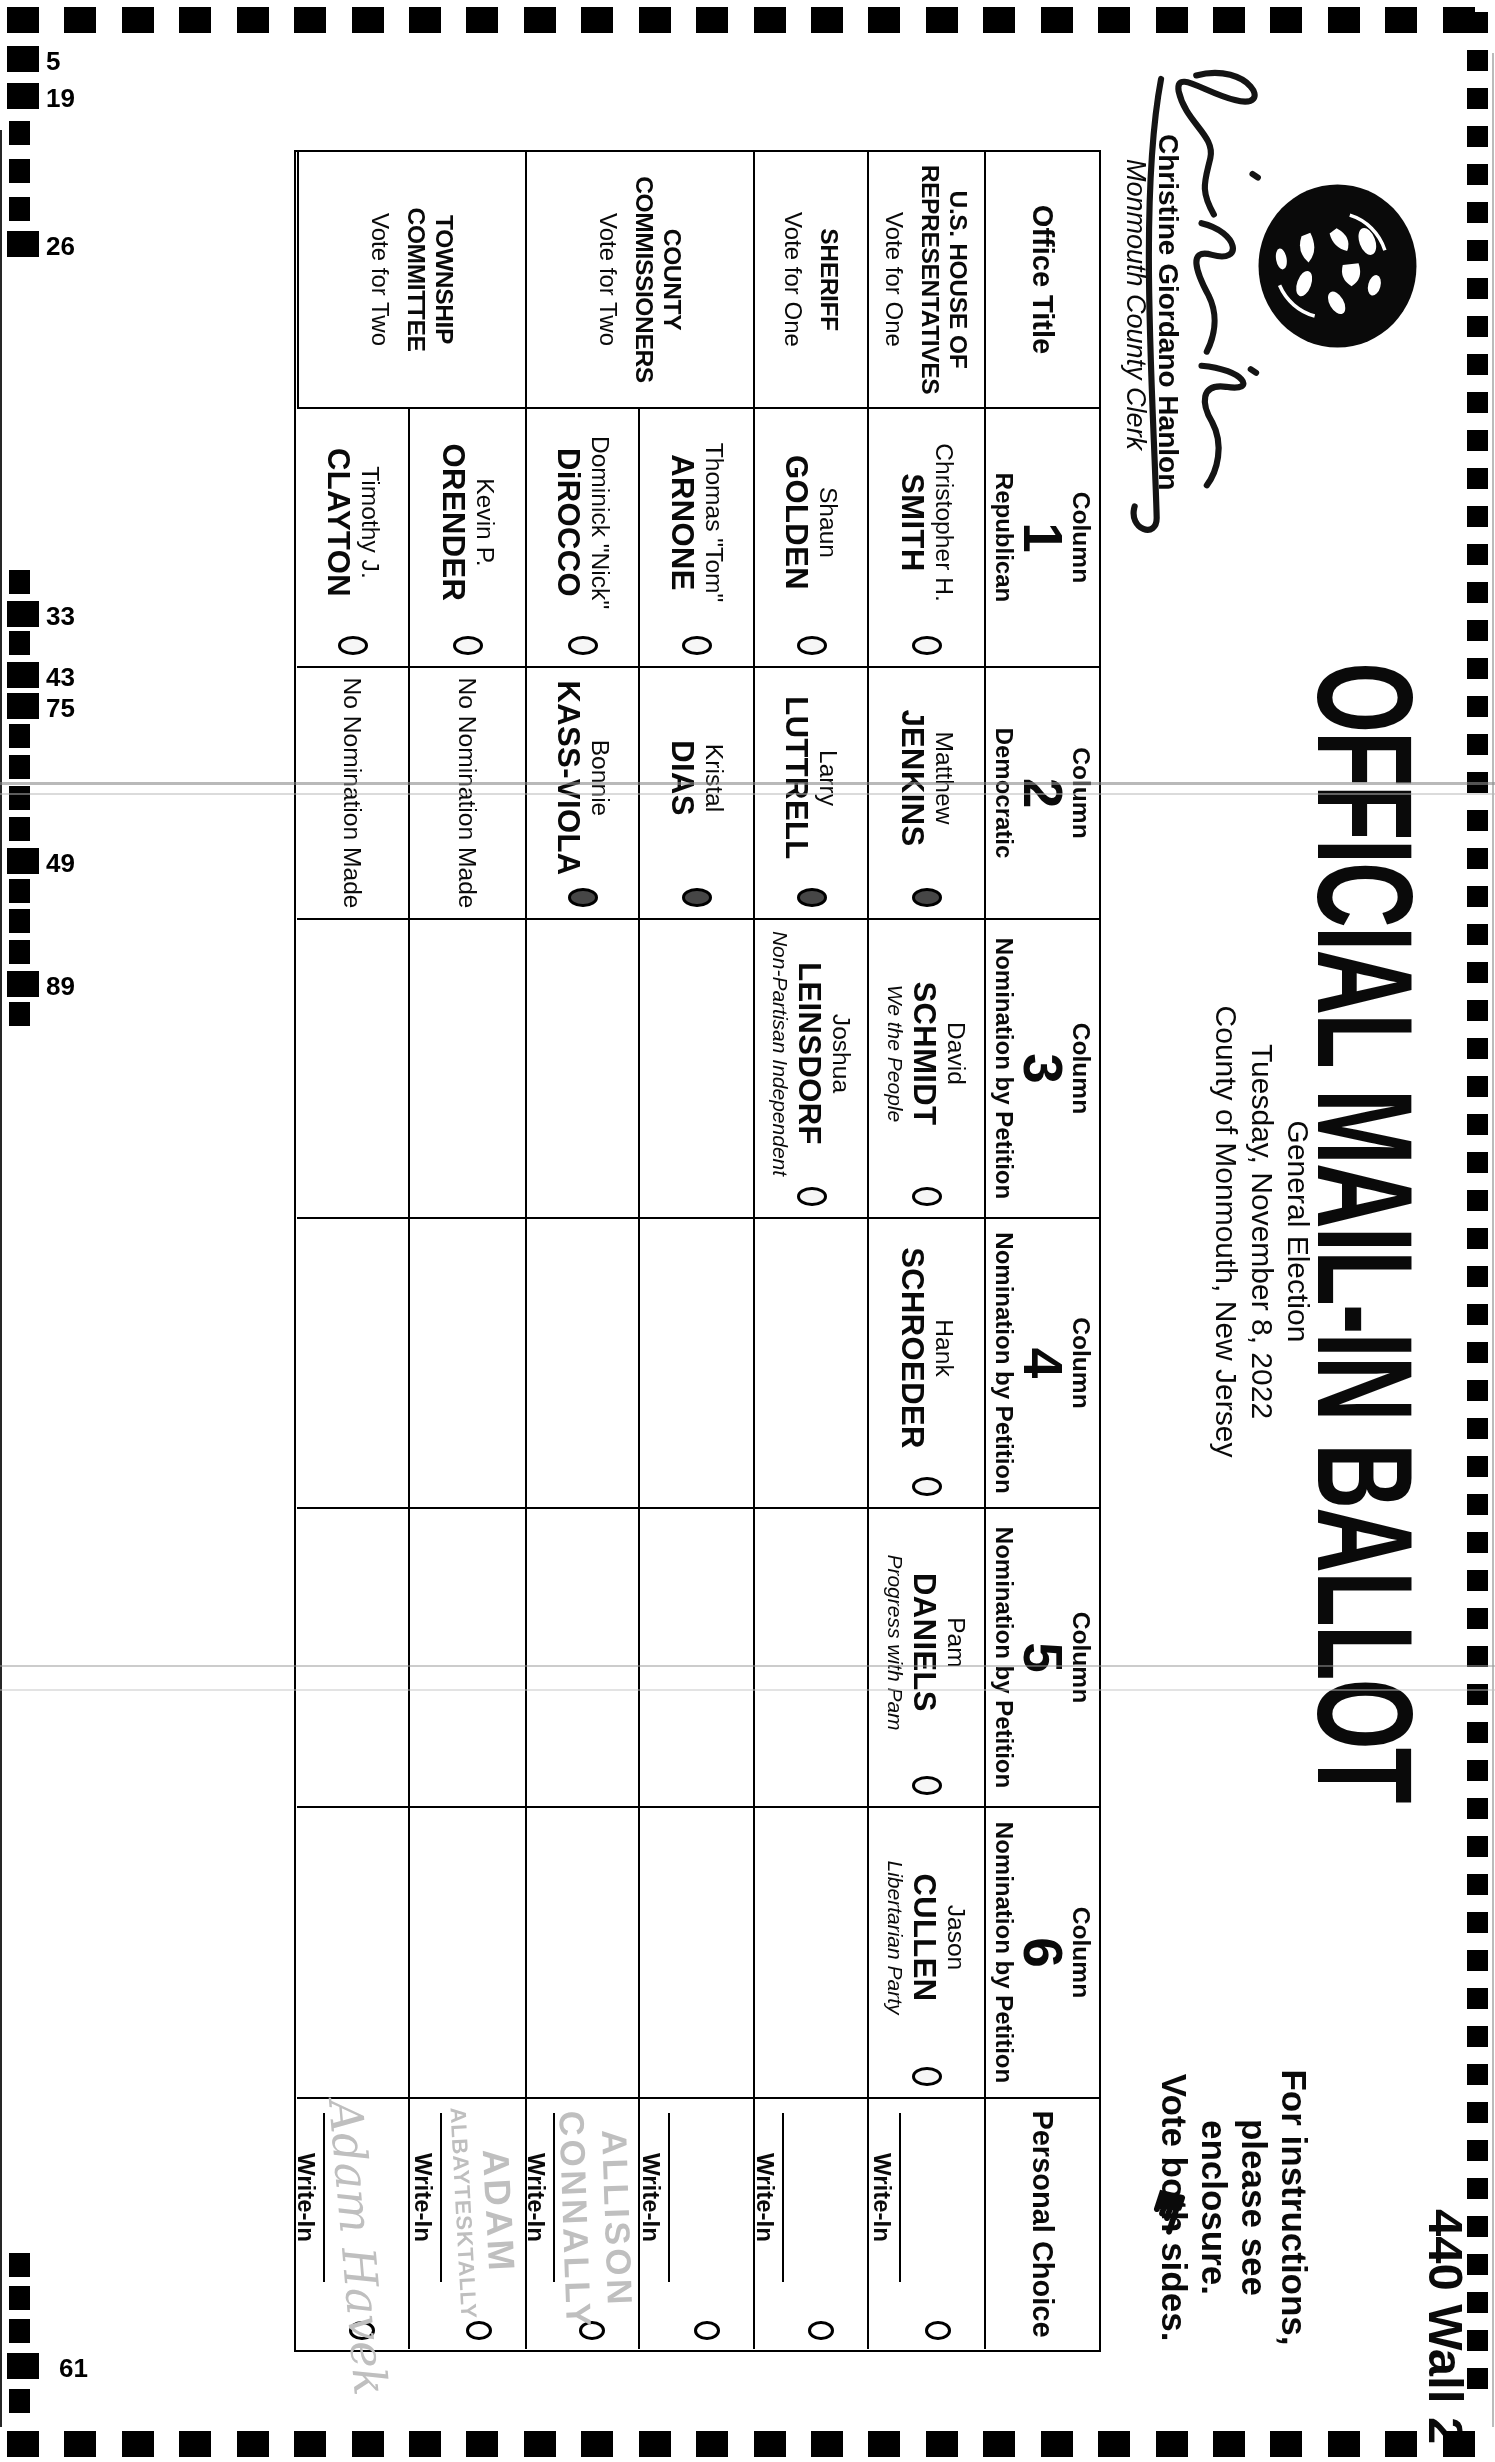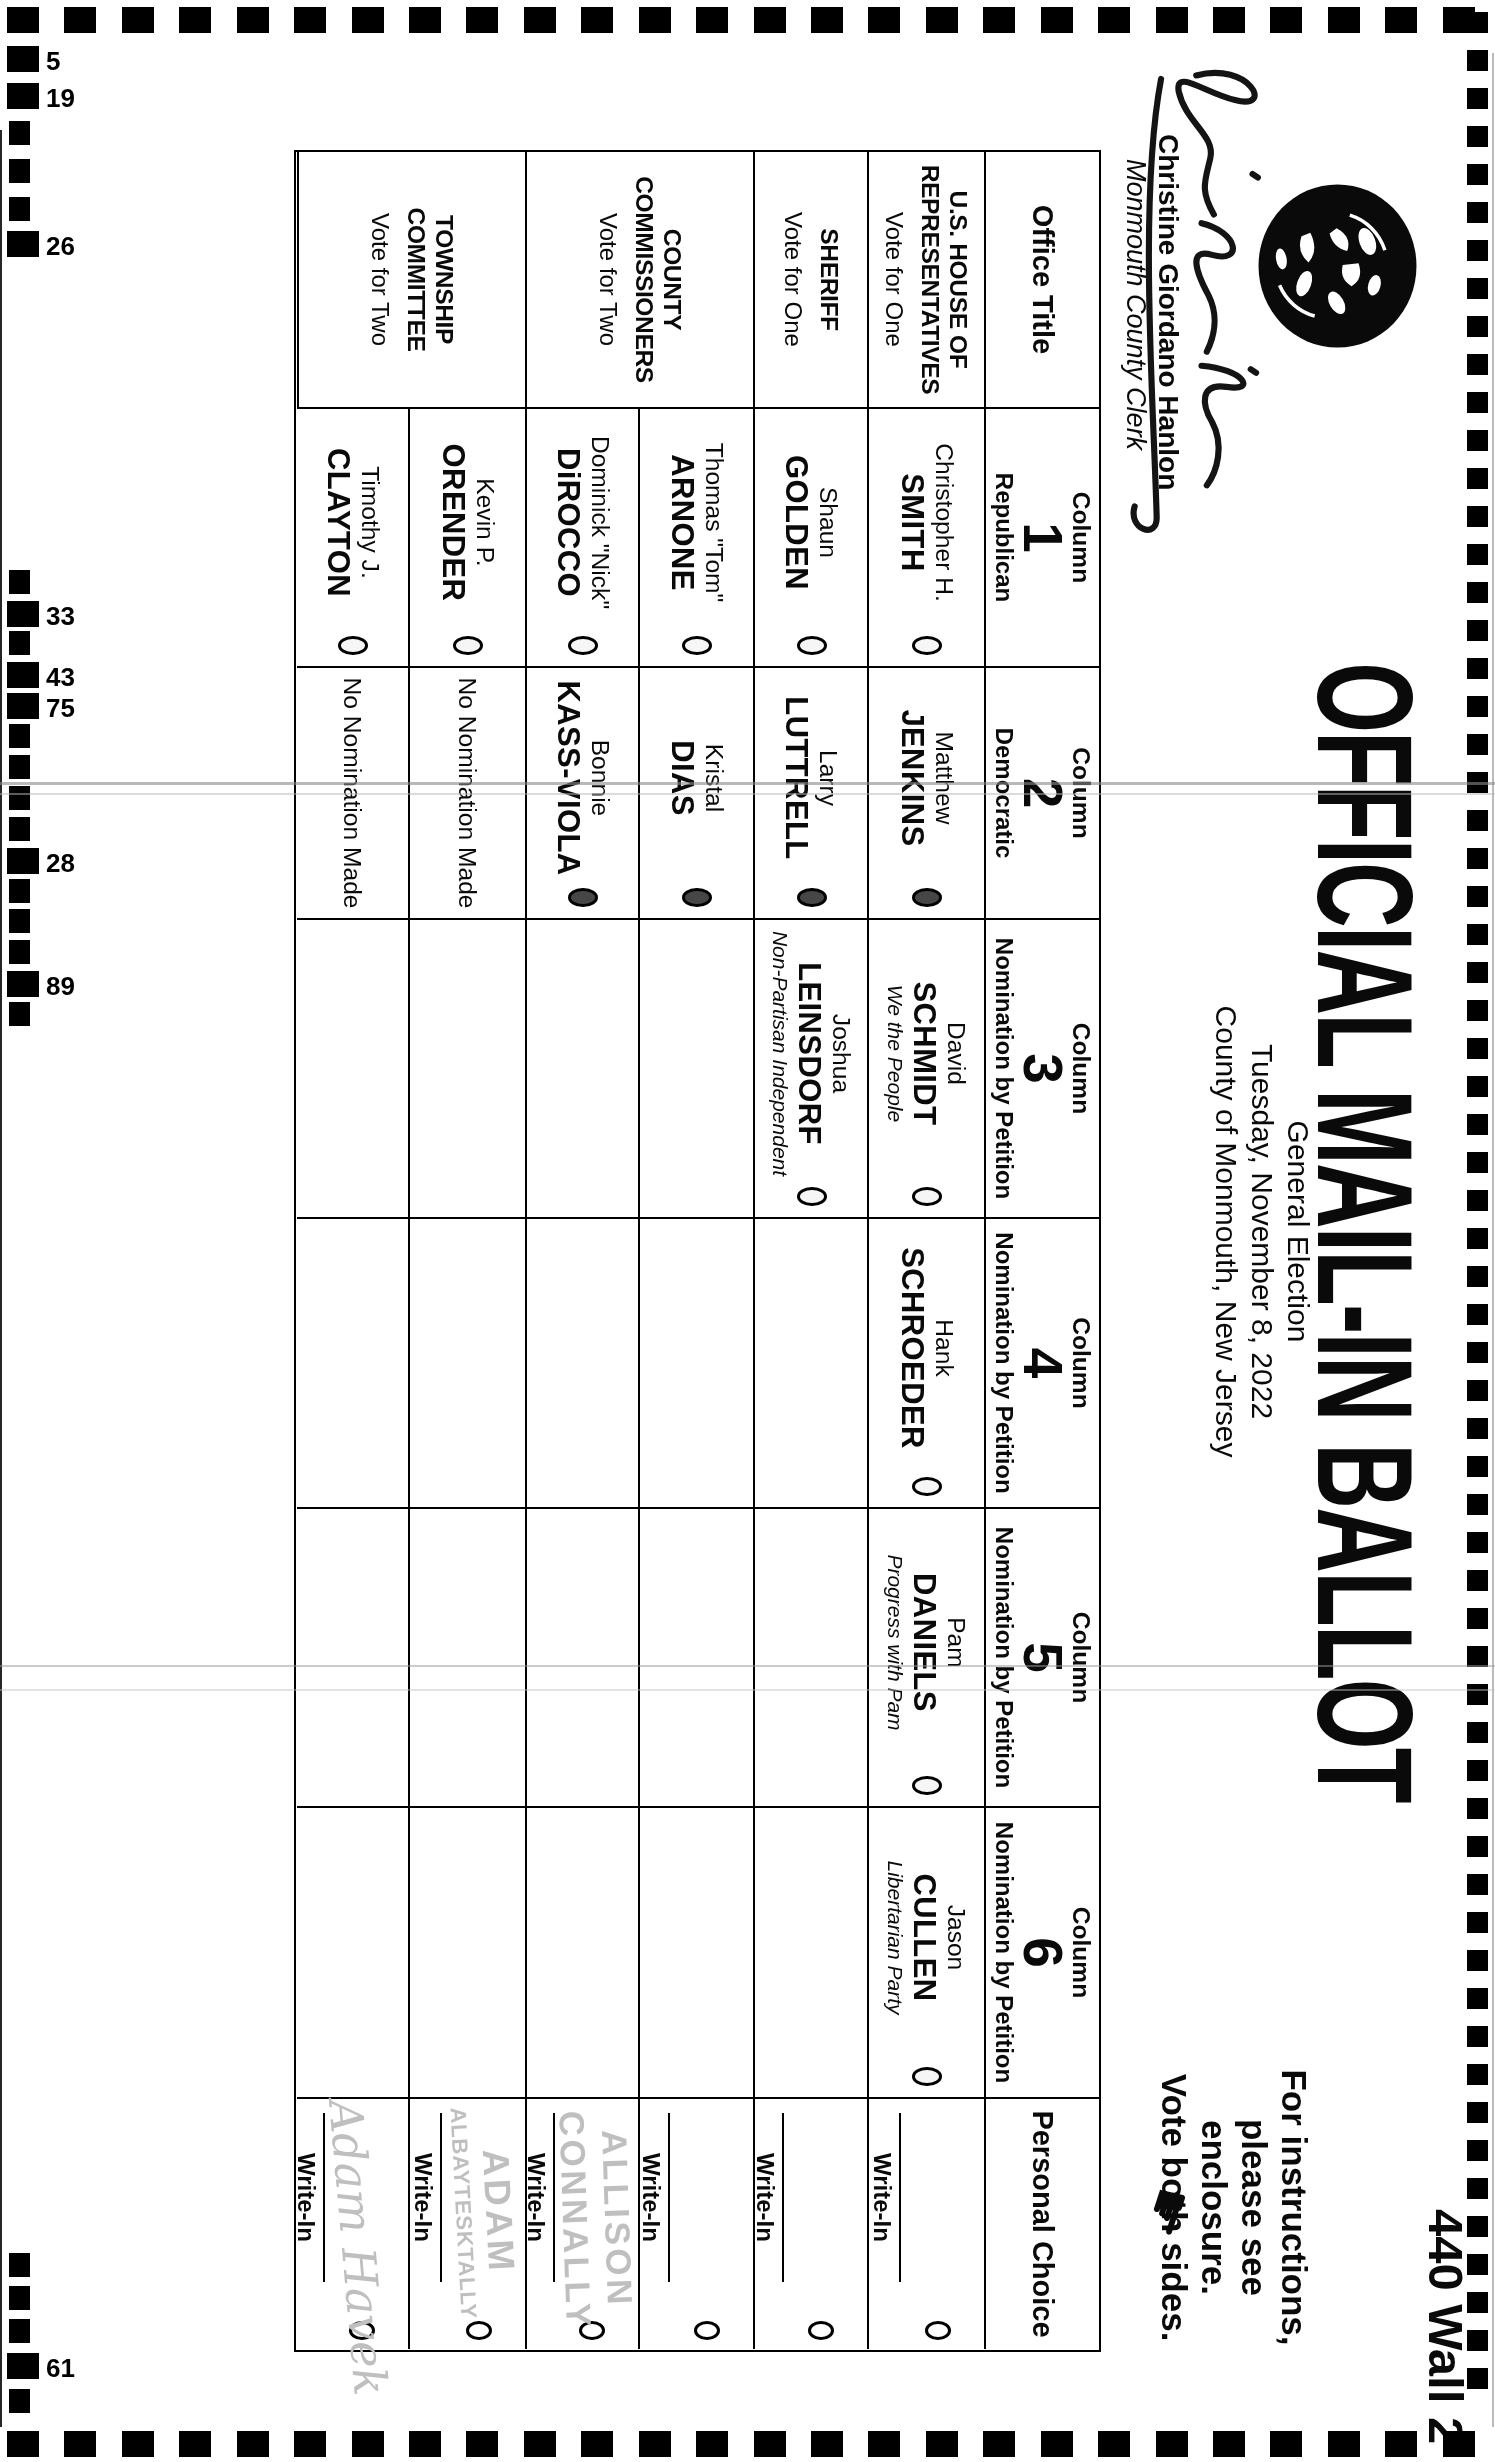--- a/index.html
+++ b/index.html
@@ -478,32 +478,32 @@
       <div class="mark" style="left: 8.8px; top: 631px; width: 21px; height: 24px;"></div>
       <div class="mark" style="left: 7px; top: 662px; width: 32px; height: 26px;"></div>
       <div class="mark-num" style="top: 662px;">43</div>
       <div class="mark" style="left: 7px; top: 693px; width: 32px; height: 26px;"></div>
       <div class="mark-num" style="top: 693px;">75</div>
       <div class="mark" style="left: 8.8px; top: 724px; width: 21px; height: 24px;"></div>
       <div class="mark" style="left: 8.8px; top: 755px; width: 21px; height: 24px;"></div>
       <div class="mark" style="left: 8.8px; top: 786px; width: 21px; height: 24px;"></div>
       <div class="mark" style="left: 8.8px; top: 817px; width: 21px; height: 24px;"></div>
       <div class="mark" style="left: 7px; top: 848px; width: 32px; height: 26px;"></div>
-      <div class="mark-num" style="top: 848px;">28</div>
+      <div class="mark-num" style="top: 848px;">49</div>
       <div class="mark" style="left: 8.8px; top: 879px; width: 21px; height: 24px;"></div>
       <div class="mark" style="left: 8.8px; top: 909px; width: 21px; height: 24px;"></div>
       <div class="mark" style="left: 8.8px; top: 940px; width: 21px; height: 24px;"></div>
       <div class="mark" style="left: 7px; top: 971px; width: 32px; height: 26px;"></div>
       <div class="mark-num" style="top: 971px;">89</div>
       <div class="mark" style="left: 8.8px; top: 1002px; width: 21px; height: 24px;"></div>
       <div class="mark" style="left: 8.8px; top: 2253px; width: 21px; height: 24px;"></div>
       <div class="mark" style="left: 8.8px; top: 2286px; width: 21px; height: 24px;"></div>
       <div class="mark" style="left: 8.8px; top: 2319px; width: 21px; height: 24px;"></div>
       <div class="mark" style="left: 7px; top: 2353px; width: 32px; height: 26px;"></div>
-      <div class="mark-num" style="top: 2353px;">61</div>
+      <div class="mark-num" style="top: 2353px; margin-left: 13px;">61</div>
       <div class="mark" style="left: 8.8px; top: 2389px; width: 21px; height: 24px;"></div>
     </div>
   <div id="edge-line-left"></div>
   <div id="edge-line-right"></div>
   <div class="fold" id="fold1a"></div>
   <div class="fold" id="fold1b"></div>
   <div class="fold" id="fold2a"></div>
   <div class="fold" id="fold2b"></div>
 
 </div>

